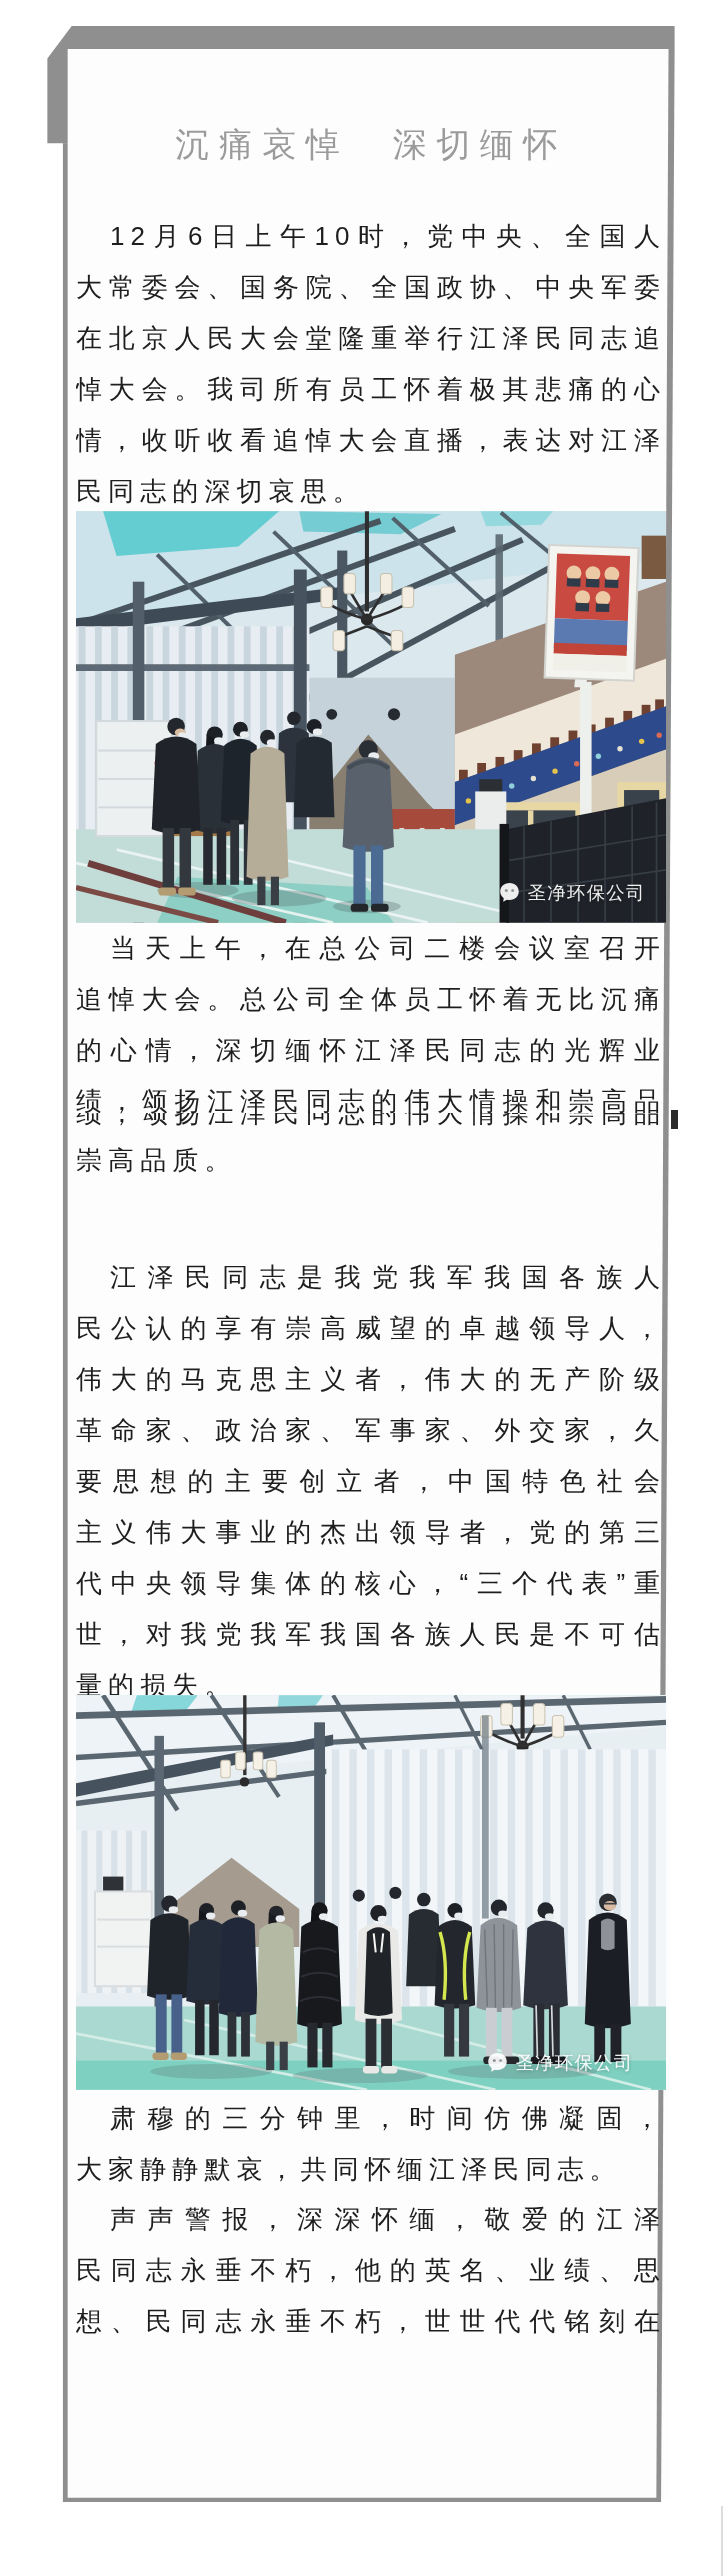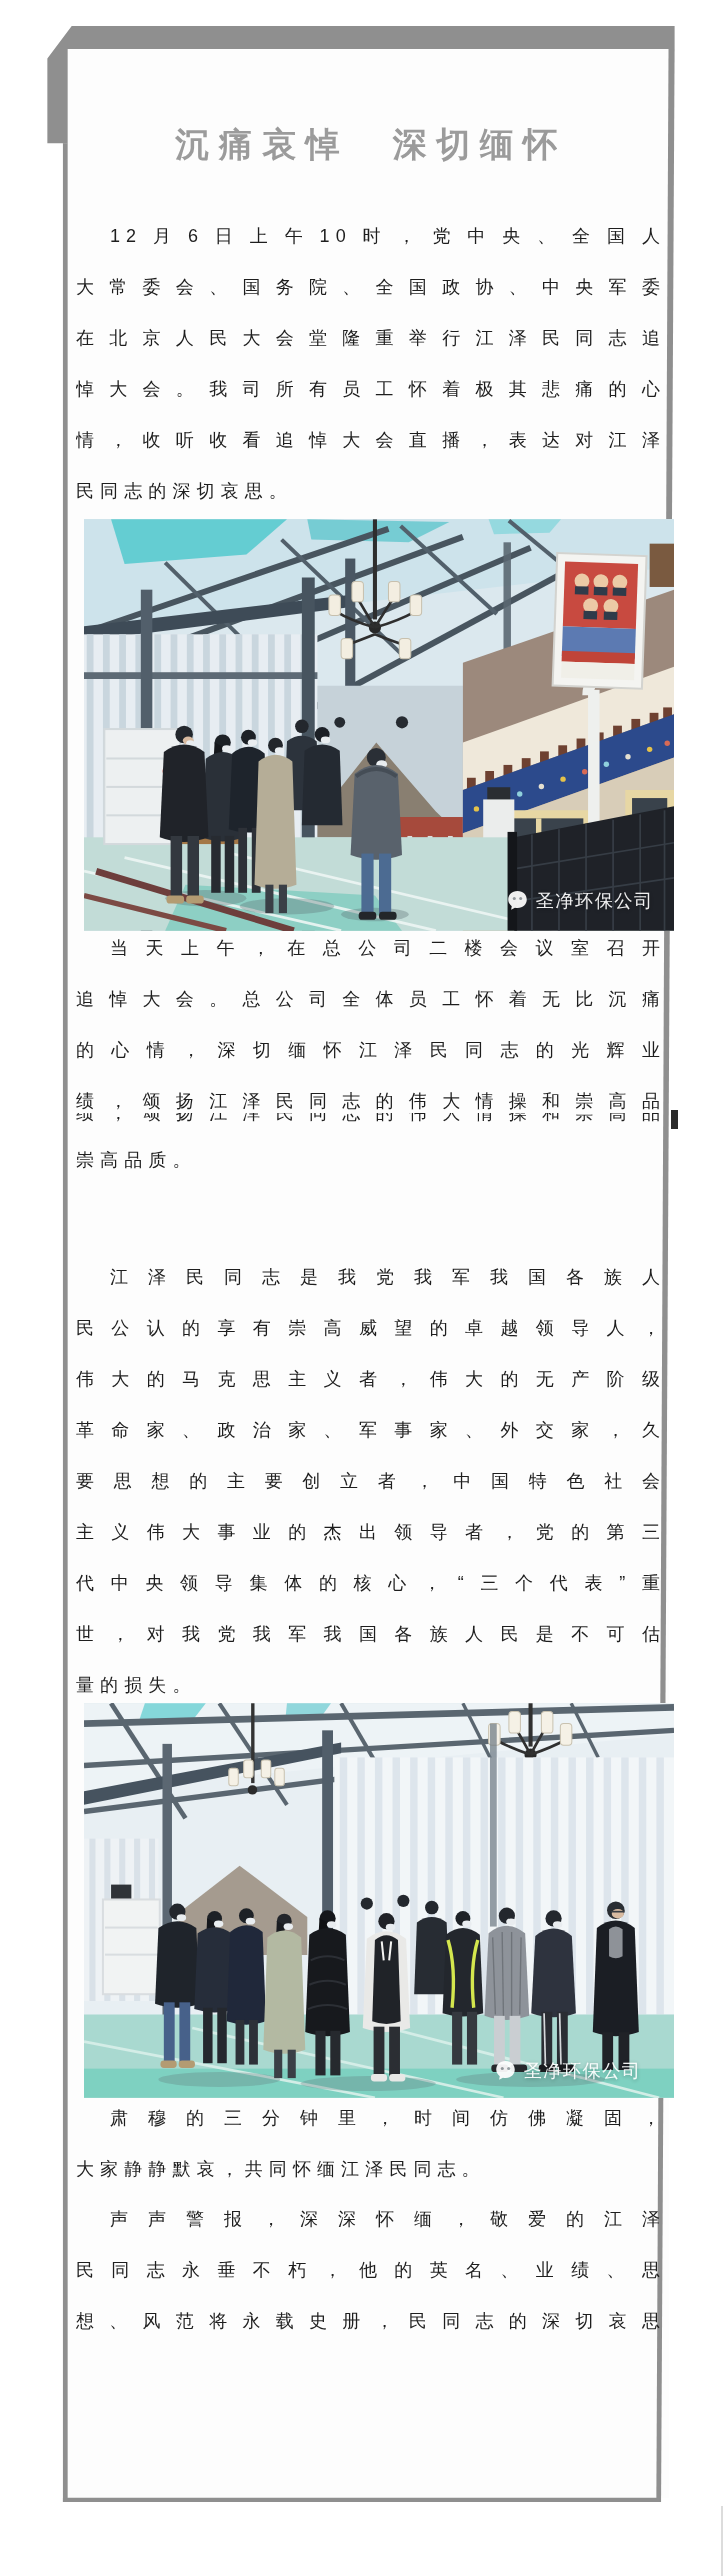--- a/index.html
+++ b/index.html
@@ -7,33 +7,33 @@
     width:724px;height:2576px;position:relative;background:#ffffff;
     font-family:"Liberation Sans", sans-serif;overflow:hidden;
   }
   .card-bg{
     position:absolute;left:68px;top:49px;width:601px;height:2449px;
     background:#fdfdfd;
   }
   .frame-svg{position:absolute;left:0;top:0;}
   .page-title{
     position:absolute;left:76px;top:100px;width:590px;height:42px;
-    line-height:42px;text-align:center;font-size:34px;font-weight:700;
+    line-height:42px;text-align:center;font-size:34px;font-weight:400;
     color:#9b9b9b;letter-spacing:9.5px;white-space:nowrap;
   }
   .para{position:absolute;left:76px;width:590px;}
   .ln{
-    width:590px;height:51px;line-height:51px;font-size:18px;color:#1e1e1e;
+    width:590px;height:51px;line-height:51px;font-size:26px;color:#1e1e1e;
     letter-spacing:6.1px;text-align:justify;text-align-last:justify;
     text-justify:inter-character;overflow:hidden;white-space:nowrap;
   }
   .ln.first{text-indent:34px;}
   .ln.plain{text-align-last:left;}
   .photo{
-    position:absolute;left:76px;margin:8px;overflow:hidden;background:#cfe0e8;
+    position:absolute;left:76px;margin:0;overflow:hidden;background:#cfe0e8;
   }
   .photo svg{display:block;}
   .photo1{top:511px;width:590px;height:412px;}
   .photo2{top:1695px;width:590px;height:395px;}
   .wm{
     position:absolute;display:flex;align-items:center;gap:6.8px;
     color:#ffffff;font-size:18.3px;letter-spacing:1.4px;opacity:.93;
     text-shadow:0 0.7px 4.1px rgba(0,0,0,.35);white-space:nowrap;
   }
   .photo1 .wm{right:20.3px;bottom:17.6px;}
@@ -595,17 +595,17 @@
 </figure>
 
 <div class="para" style="top:2093px">
   <div class="ln first">肃穆的三分钟里，时间仿佛凝固，</div>
   <div class="ln plain">大家静静默哀，共同怀缅江泽民同志。</div>
 </div>
 
 <div class="para" style="top:2194px">
   <div class="ln first">声声警报，深深怀缅，敬爱的江泽</div>
   <div class="ln">民同志永垂不朽，他的英名、业绩、思</div>
-  <div class="ln">想、风范将永载史册，民同志的深切哀思</div>
+  <div class="ln">想、民同志永垂不朽，世世代代铭刻在</div>
 </div>
 
 <div class="edge-line"></div>
 
 
 </body></html>

